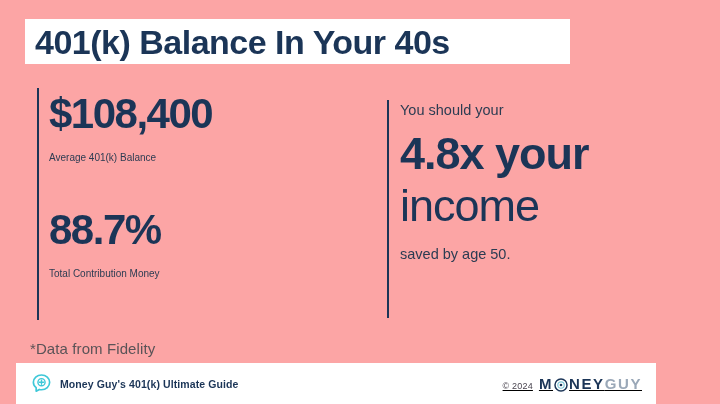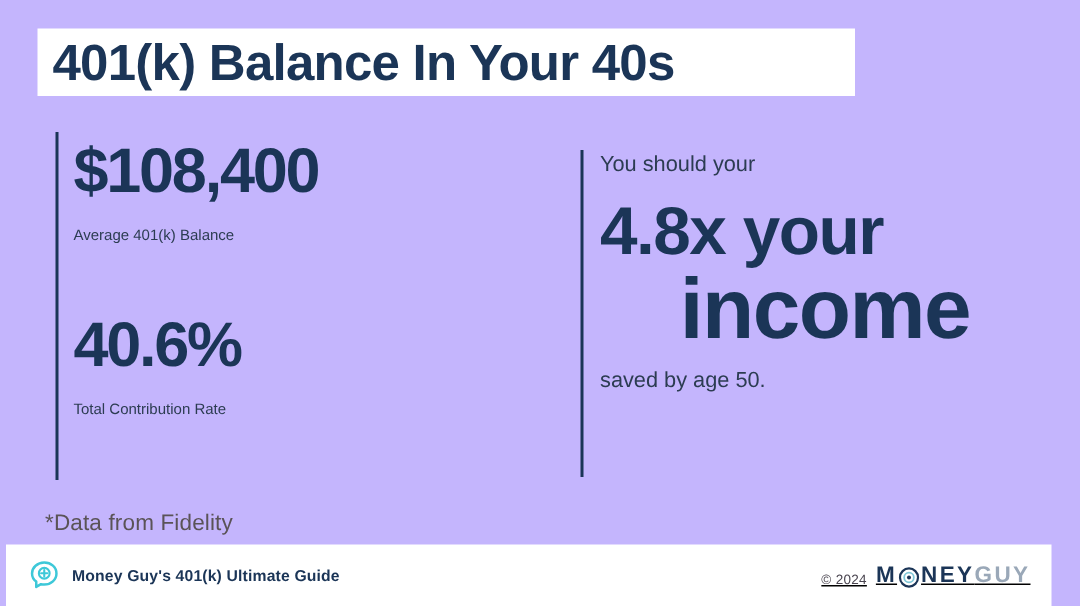--- a/index.html
+++ b/index.html
@@ -7,21 +7,21 @@
   body {
     font-family:"Liberation Sans", sans-serif;
     background:#f5edec;
     position:relative;
     overflow:hidden;
   }
   #infographic {
     position:absolute;
     left:0; top:0;
     width:720px; height:404px;
-    background:#c4b5fd;
+    background:#fca5a5;
   }
 
   
   .title-wrap {
     position:absolute;
     left:25px; top:19px;
     width:545px; height:45px;
     background:#ffffff;
   }
   .title-text {
@@ -75,27 +75,26 @@
   .headline {
     font-size:45px;
     font-weight:700;
     color:#1b3557;
     letter-spacing:-1px;
     line-height:52px;
     margin-top:8px;
     white-space:nowrap;
   }
   .headline-2 {
-    font-size:57px;
-    font-weight:700;
+    font-size:45px;
+    font-weight:400;
     color:#1b3557;
     letter-spacing:-1px;
     line-height:52px;
     white-space:nowrap;
-    text-align:center;
   }
   .trail-text {
     font-size:14.5px;
     font-weight:400;
     color:#2c3c52;
     line-height:20px;
     margin-top:12px;
     white-space:nowrap;
   }
 
@@ -104,22 +103,22 @@
     position:absolute;
     left:30px; top:340px;
     font-size:15px;
     color:#5a5357;
     letter-spacing:0.1px;
   }
 
   
   .footer-bar {
     position:absolute;
-    left:4px; top:363px;
-    width:697px; height:41px;
+    left:16px; top:363px;
+    width:640px; height:41px;
     background:#ffffff;
     display:flex;
     align-items:center;
   }
   .footer-left {
     position:absolute;
     left:15px;
     display:flex;
     align-items:center;
     gap:8px;
@@ -164,22 +163,22 @@
 <div id="infographic">
 
   <div class="title-wrap"></div>
   <div class="title-text">401(k) Balance In Your 40s</div>
 
   <div class="col-rule rule-left"></div>
   <div class="col-left">
     <div class="big-stat">$108,400</div>
     <div class="stat-caption">Average 401(k) Balance</div>
     <div class="block-gap"></div>
-    <div class="big-stat">40.6%</div>
-    <div class="stat-caption">Total Contribution Rate</div>
+    <div class="big-stat">88.7%</div>
+    <div class="stat-caption">Total Contribution Money</div>
   </div>
 
   <div class="col-rule rule-right"></div>
   <div class="col-right">
     <div class="lead-text">You should your</div>
     <div class="headline">4.8x your</div>
     <div class="headline-2">income</div>
     <div class="trail-text">saved by age 50.</div>
   </div>
 

